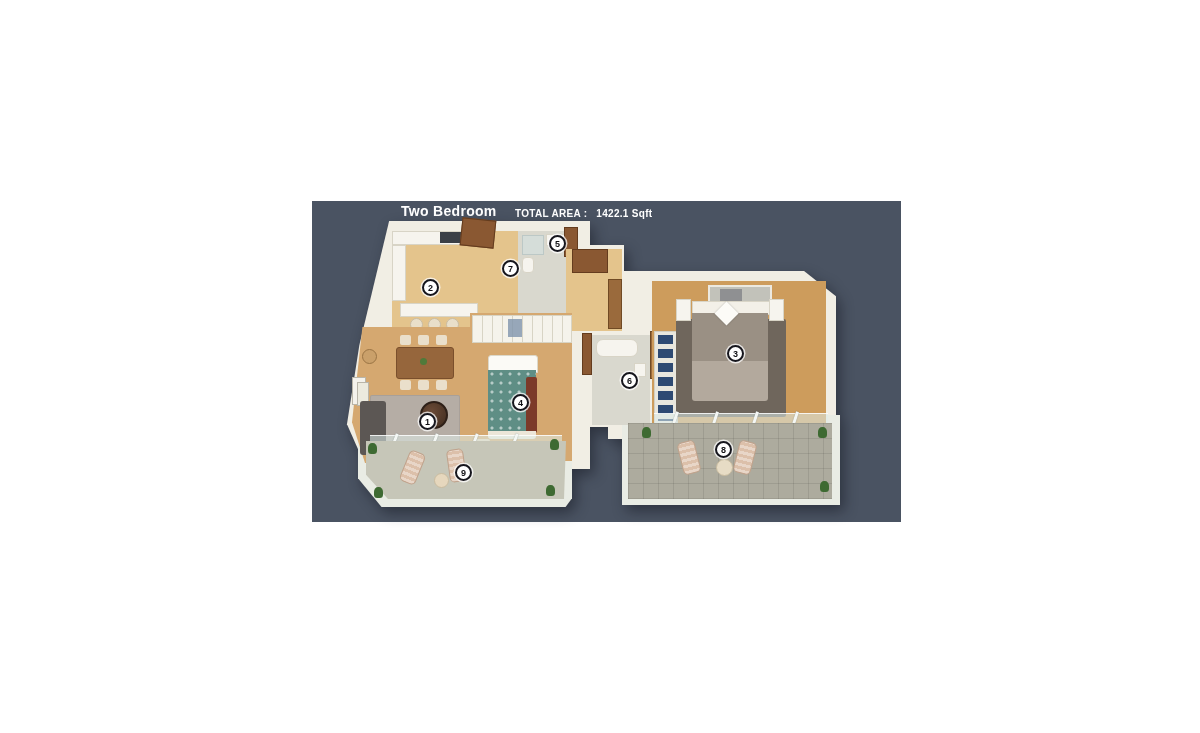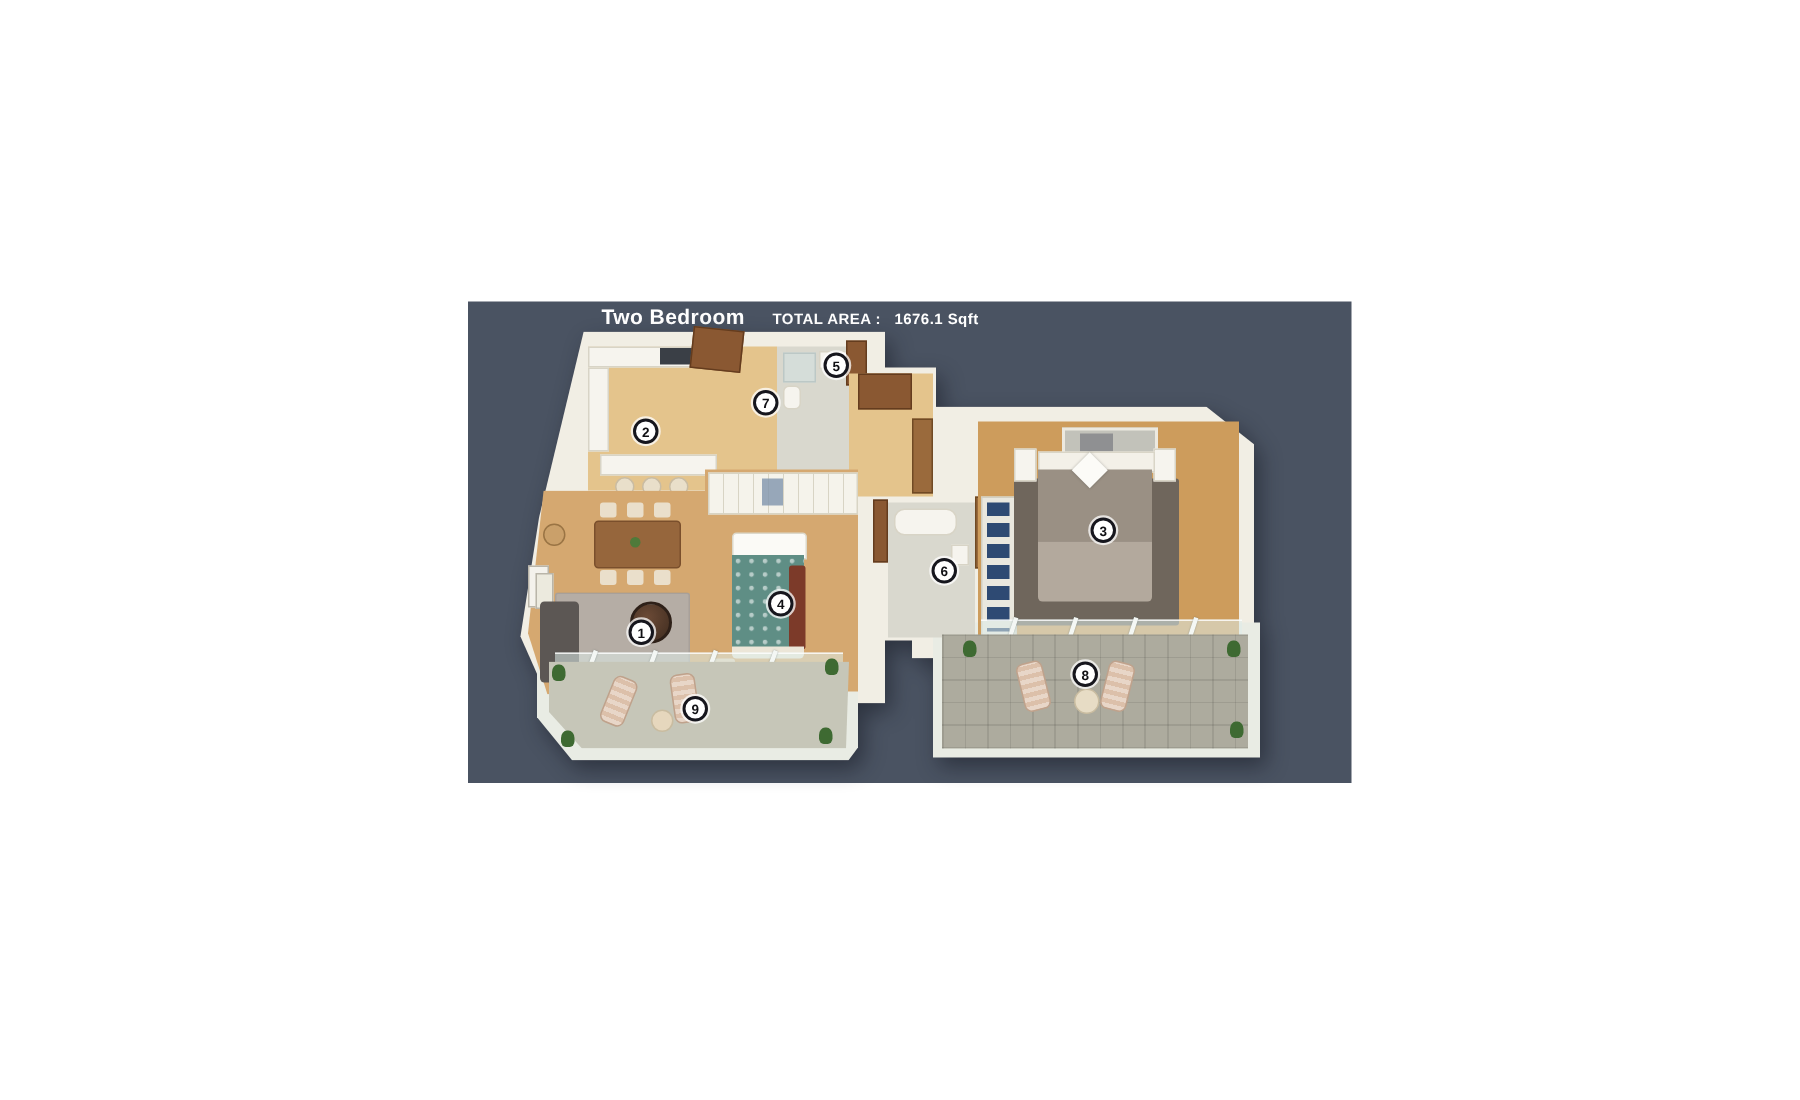--- a/index.html
+++ b/index.html
@@ -32,21 +32,21 @@
 </style>
 </head>
 <body>
 
 <div class="canvas">
   <div class="panel">
 
     <div class="hdr-title">Two Bedroom</div>
     <div class="hdr-area">
       <span>TOTAL AREA :</span>
-      <span>1676.1 Sqft</span>
+      <span>1422.1 Sqft</span>
     </div>
 
     <div class="fp">
 
       <div class="slab" style="left:30px;top:20px;width:248px;height:248px;
                   clip-path:polygon(19% 0,100% 0,100% 100%,10% 100%,2% 82%,7% 50%);"></div>
       <div class="slab" style="left:250px;top:44px;width:62px;height:182px;"></div>
       <div class="slab" style="left:296px;top:70px;width:228px;height:168px;
                   clip-path:polygon(0 0,86% 0,100% 15%,100% 100%,0 100%);"></div>
       <div class="slab" style="left:46px;top:234px;width:214px;height:72px;background:#e9ece4;

